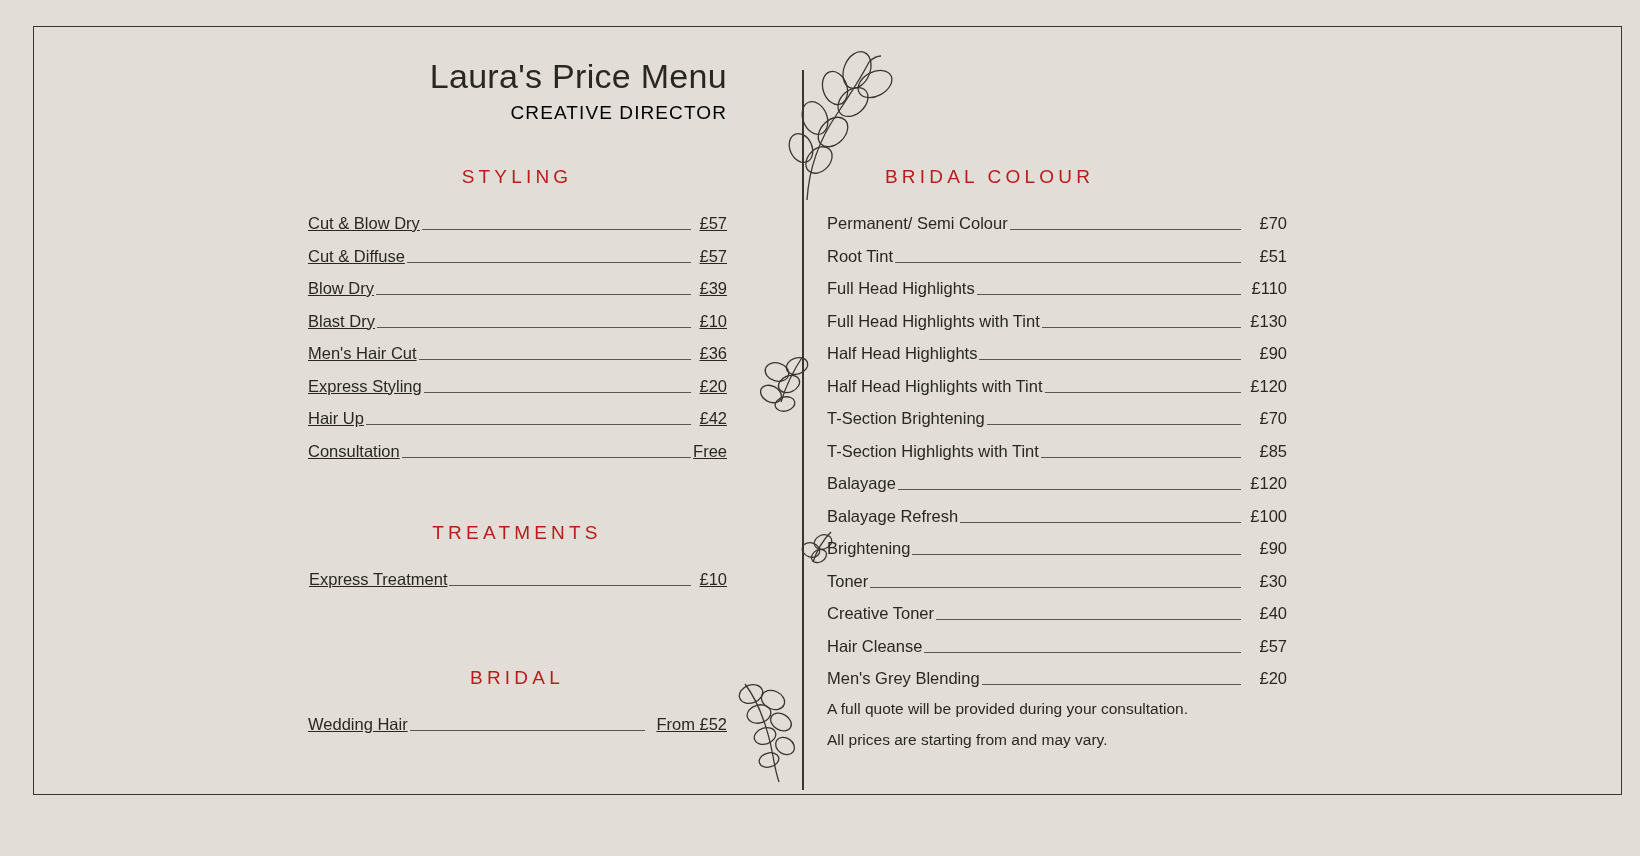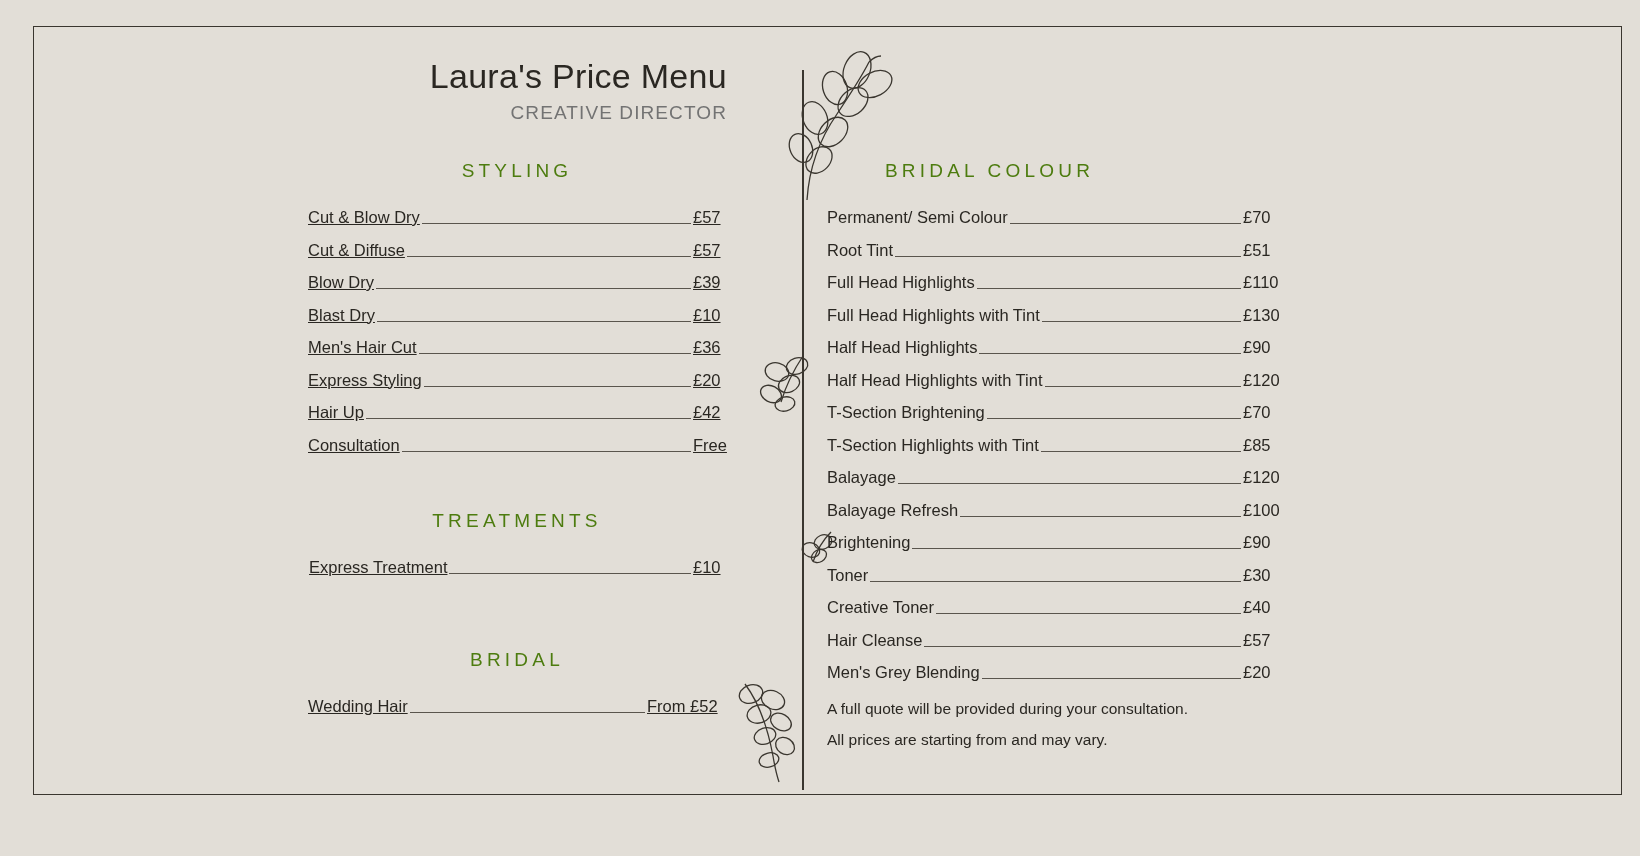--- a/index.html
+++ b/index.html
@@ -42,21 +42,21 @@
   .title {
     font-size: 34px;
     font-weight: 400;
     letter-spacing: 0.3px;
     color: #2a2722;
     line-height: 1.1;
   }
   .subtitle {
     font-size: 19px;
     letter-spacing: 1.1px;
-    color: #737373;
+    color: #000000;
     margin-top: 7px;
   }
 
   
   .divider {
     position: absolute;
     left: 795px;
     top: 70px;
     width: 1.5px;
     height: 720px;
@@ -72,22 +72,23 @@
   .col {
     position: absolute;
   }
   .col-left { left: 300px; top: 160px; width: 420px; }
   .col-right { left: 820px; top: 160px; width: 460px; }
 
   .section-heading {
     font-size: 19px;
     letter-spacing: 4.2px;
     text-align: center;
-    color: #4d7c0f;
+    color: #b91c1c;
     margin-bottom: 26px;
+    margin-top: 6px;
   }
   .section-heading.right-head {
     text-align: left;
     padding-left: 58px;
   }
 
   .items { margin: 0; padding: 0; list-style: none; }
 
   .item {
     display: flex;
@@ -100,20 +101,21 @@
   .item .label { flex: 0 0 auto; }
   .item .leader {
     flex: 1 1 auto;
     height: 11px;
     border-bottom: 0.9px solid #5a554d;
     margin: 0 2px 3px 2px;
     min-width: 10px;
   }
   .item .price {
     flex: 0 0 auto;
+    text-align: right;
     font-size: 16.5px;
   }
 
   
   .col-left .item { padding-left: 1px; text-decoration: underline; }
   .col-left .item .price { min-width: 34px; }
   .col-left .treat-item { padding-left: 2px; }
   .col-left .bridal-item .price { min-width: 80px; }
 
   

